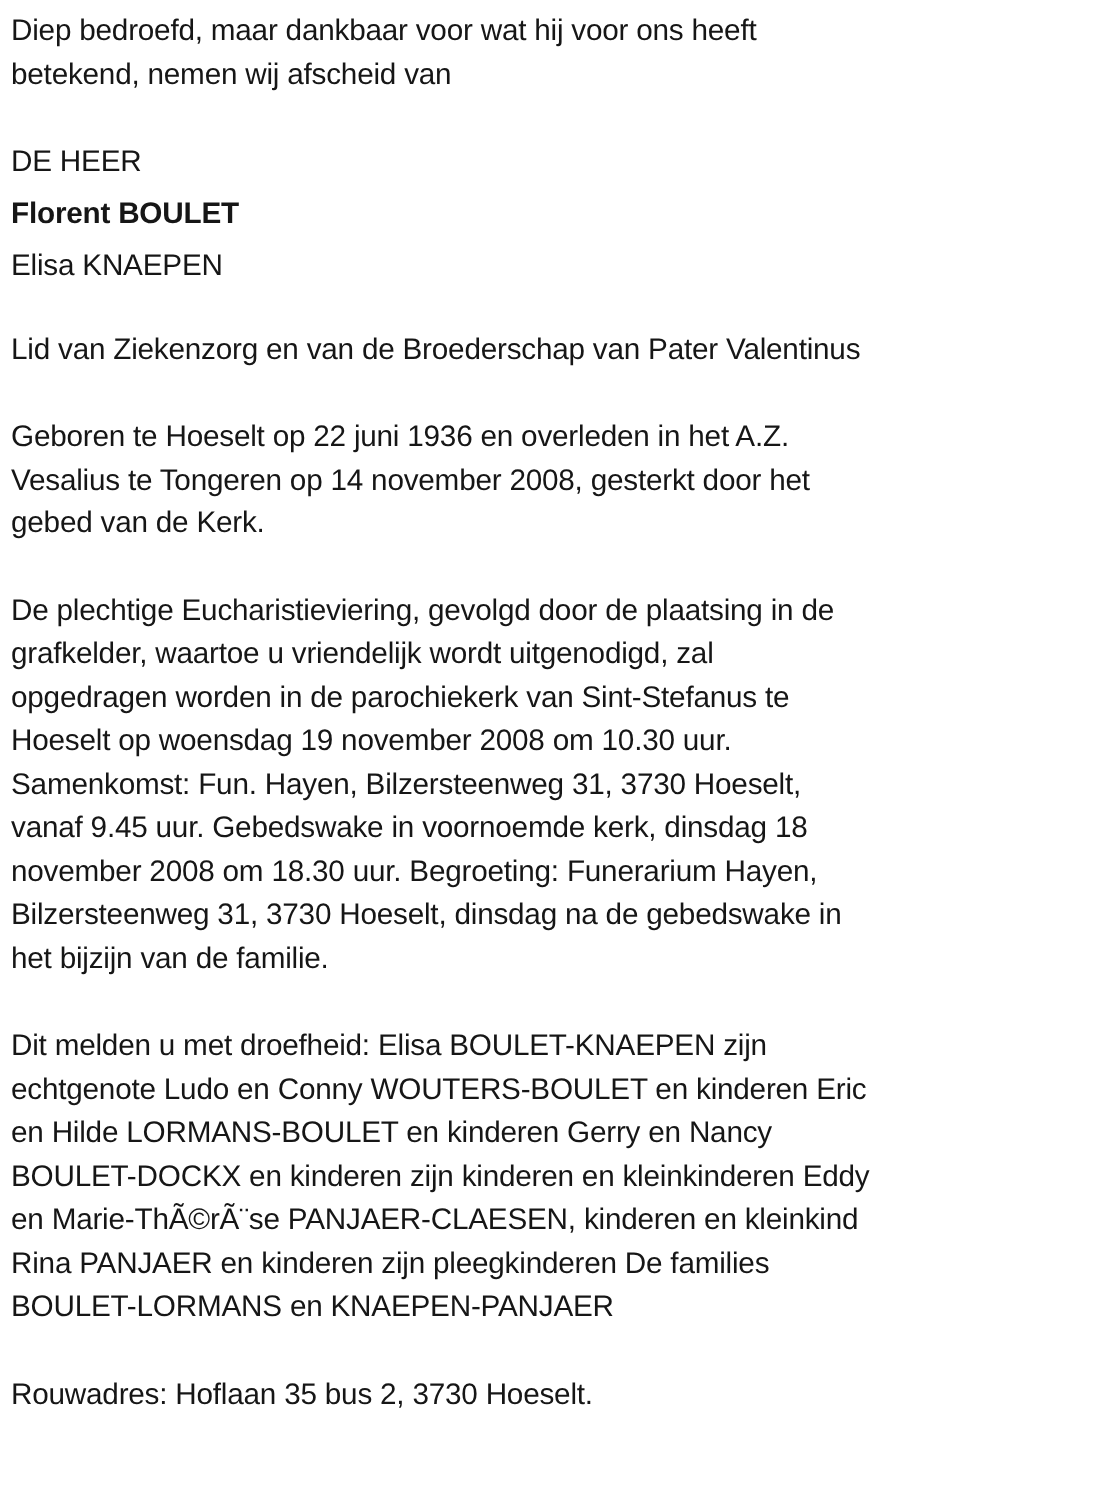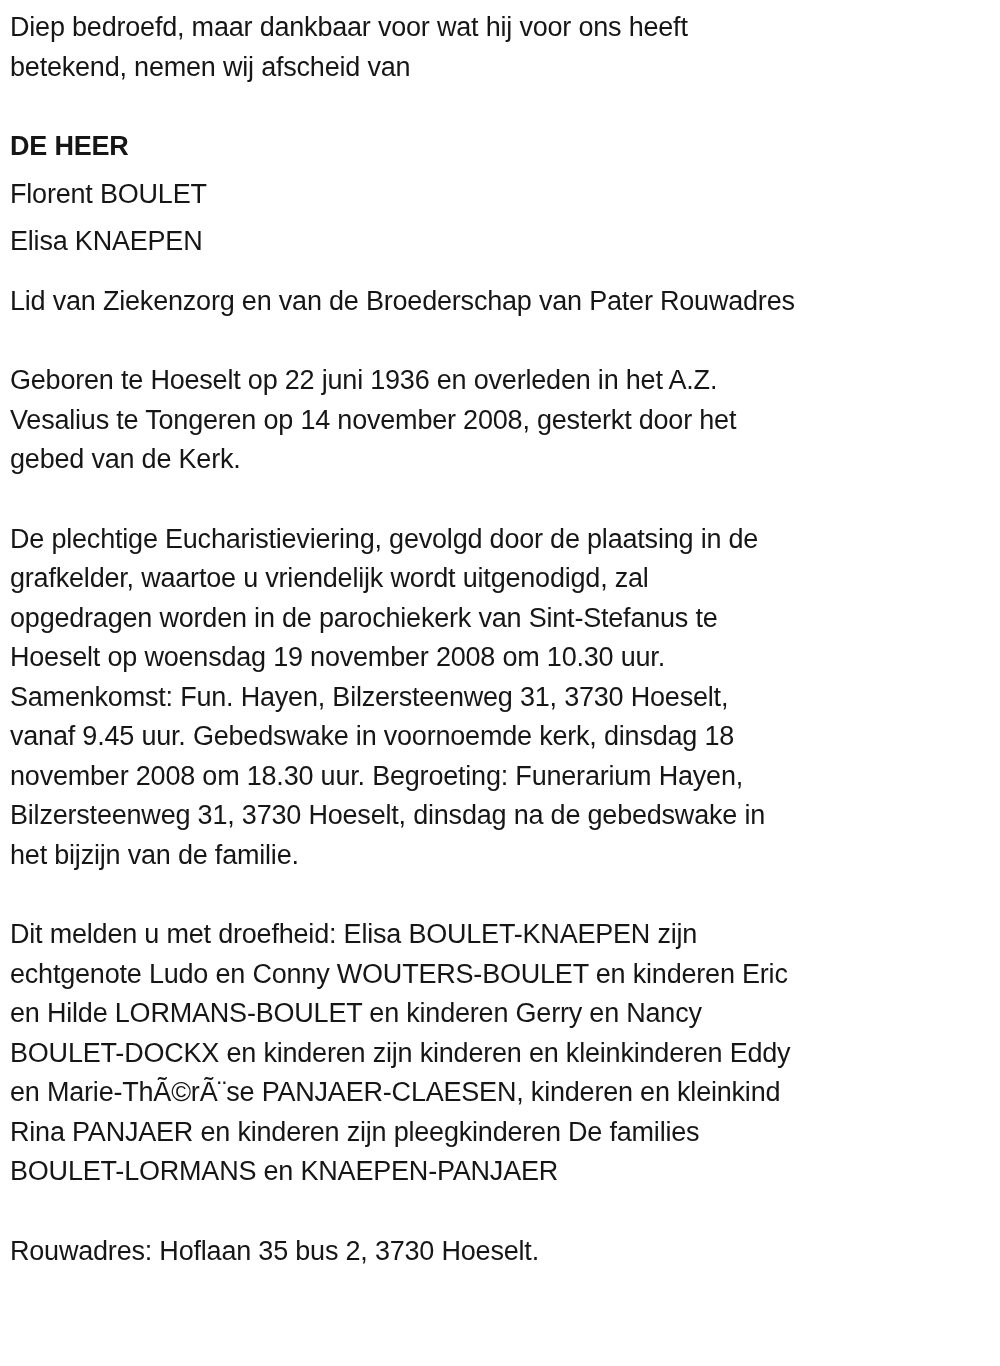--- a/index.html
+++ b/index.html
@@ -21,43 +21,42 @@
     font-size: 27px;
     line-height: 39.5px;
     letter-spacing: -0.2px;
     font-weight: 400;
   }
   .obituary p {
     margin: 0 0 40px 0;
   }
   .obituary p.heading {
     margin: 0 0 8px 0;
-    font-weight: bold;
   }
   .obituary p.heading-last {
-    margin: 0 0 20px 0;
+    margin: 0 0 36px 0;
   }
   .obituary p.name-bold {
-    font-weight: 400;
+    font-weight: 700;
   }
 </style>
 </head>
 <body>
 
 <article class="obituary">
   <p>Diep bedroefd, maar dankbaar voor wat hij voor ons heeft betekend, nemen wij afscheid van</p>
 
   <p class="heading">DE HEER</p>
 
   <p class="heading name-bold">Florent BOULET</p>
 
 
   <p class="heading-last">Elisa KNAEPEN</p>
 
-  <p>Lid van Ziekenzorg en van de Broederschap van Pater Rouwadres</p>
+  <p>Lid van Ziekenzorg en van de Broederschap van Pater Valentinus</p>
 
   <p>Geboren te Hoeselt op 22 juni 1936 en overleden in het A.Z. Vesalius te Tongeren op 14 november 2008, gesterkt door het gebed van de Kerk.</p>
 
   <p>De plechtige Eucharistieviering, gevolgd door de plaatsing in de grafkelder, waartoe u vriendelijk wordt uitgenodigd, zal opgedragen worden in de parochiekerk van Sint-Stefanus te Hoeselt op woensdag 19 november 2008 om 10.30 uur. Samenkomst: Fun. Hayen, Bilzersteenweg 31, 3730 Hoeselt, vanaf 9.45 uur. Gebedswake in voornoemde kerk, dinsdag 18 november 2008 om 18.30 uur. Begroeting: Funerarium Hayen, Bilzersteenweg 31, 3730 Hoeselt, dinsdag na de gebedswake in het bijzijn van de familie.</p>
 
   <p>Dit melden u met droefheid: Elisa BOULET-KNAEPEN zijn echtgenote Ludo en Conny WOUTERS-BOULET en kinderen Eric en Hilde LORMANS-BOULET en kinderen Gerry en Nancy BOULET-DOCKX en kinderen zijn kinderen en kleinkinderen Eddy en Marie-ThÃ©rÃ¨se PANJAER-CLAESEN, kinderen en kleinkind Rina PANJAER en kinderen zijn pleegkinderen De families BOULET-LORMANS en KNAEPEN-PANJAER</p>
 
   <p>Rouwadres: Hoflaan 35 bus 2, 3730 Hoeselt.</p>
 
 </article>

